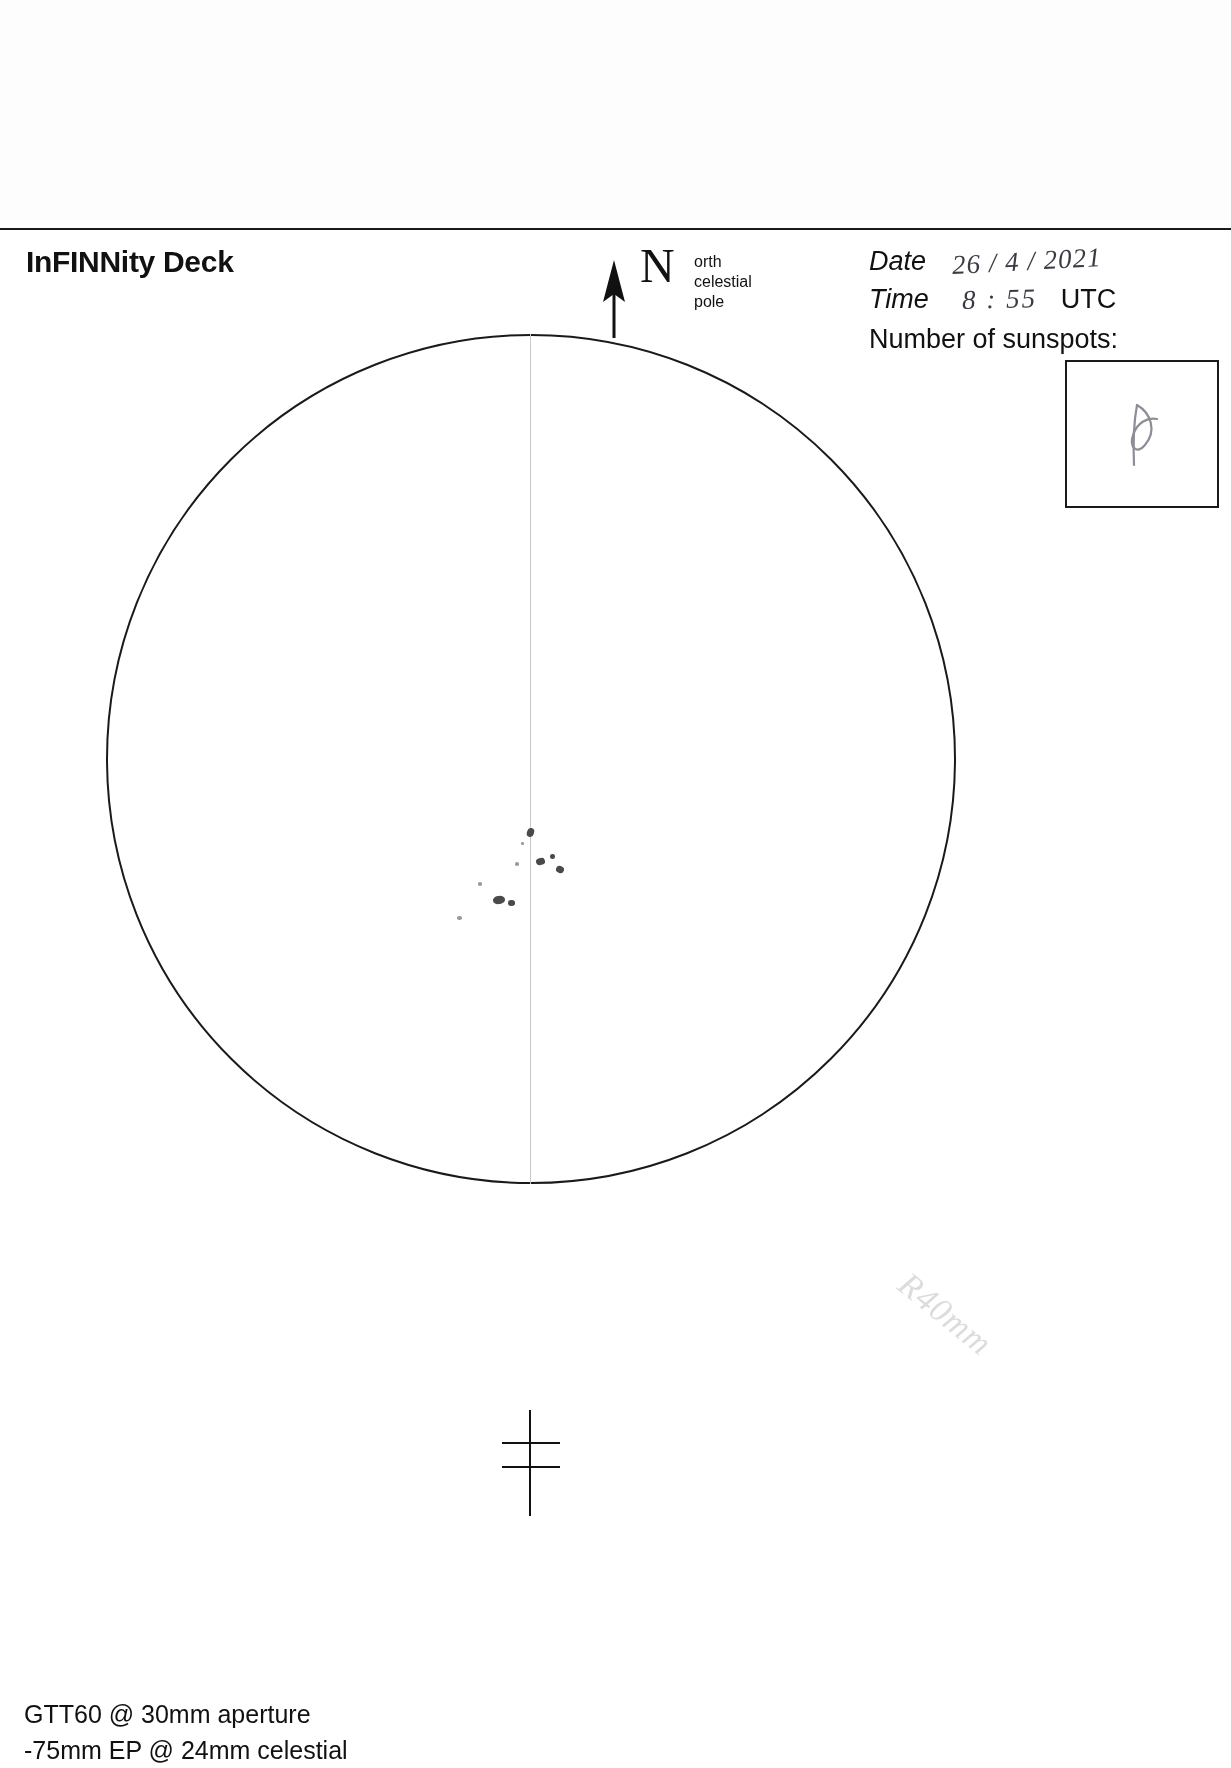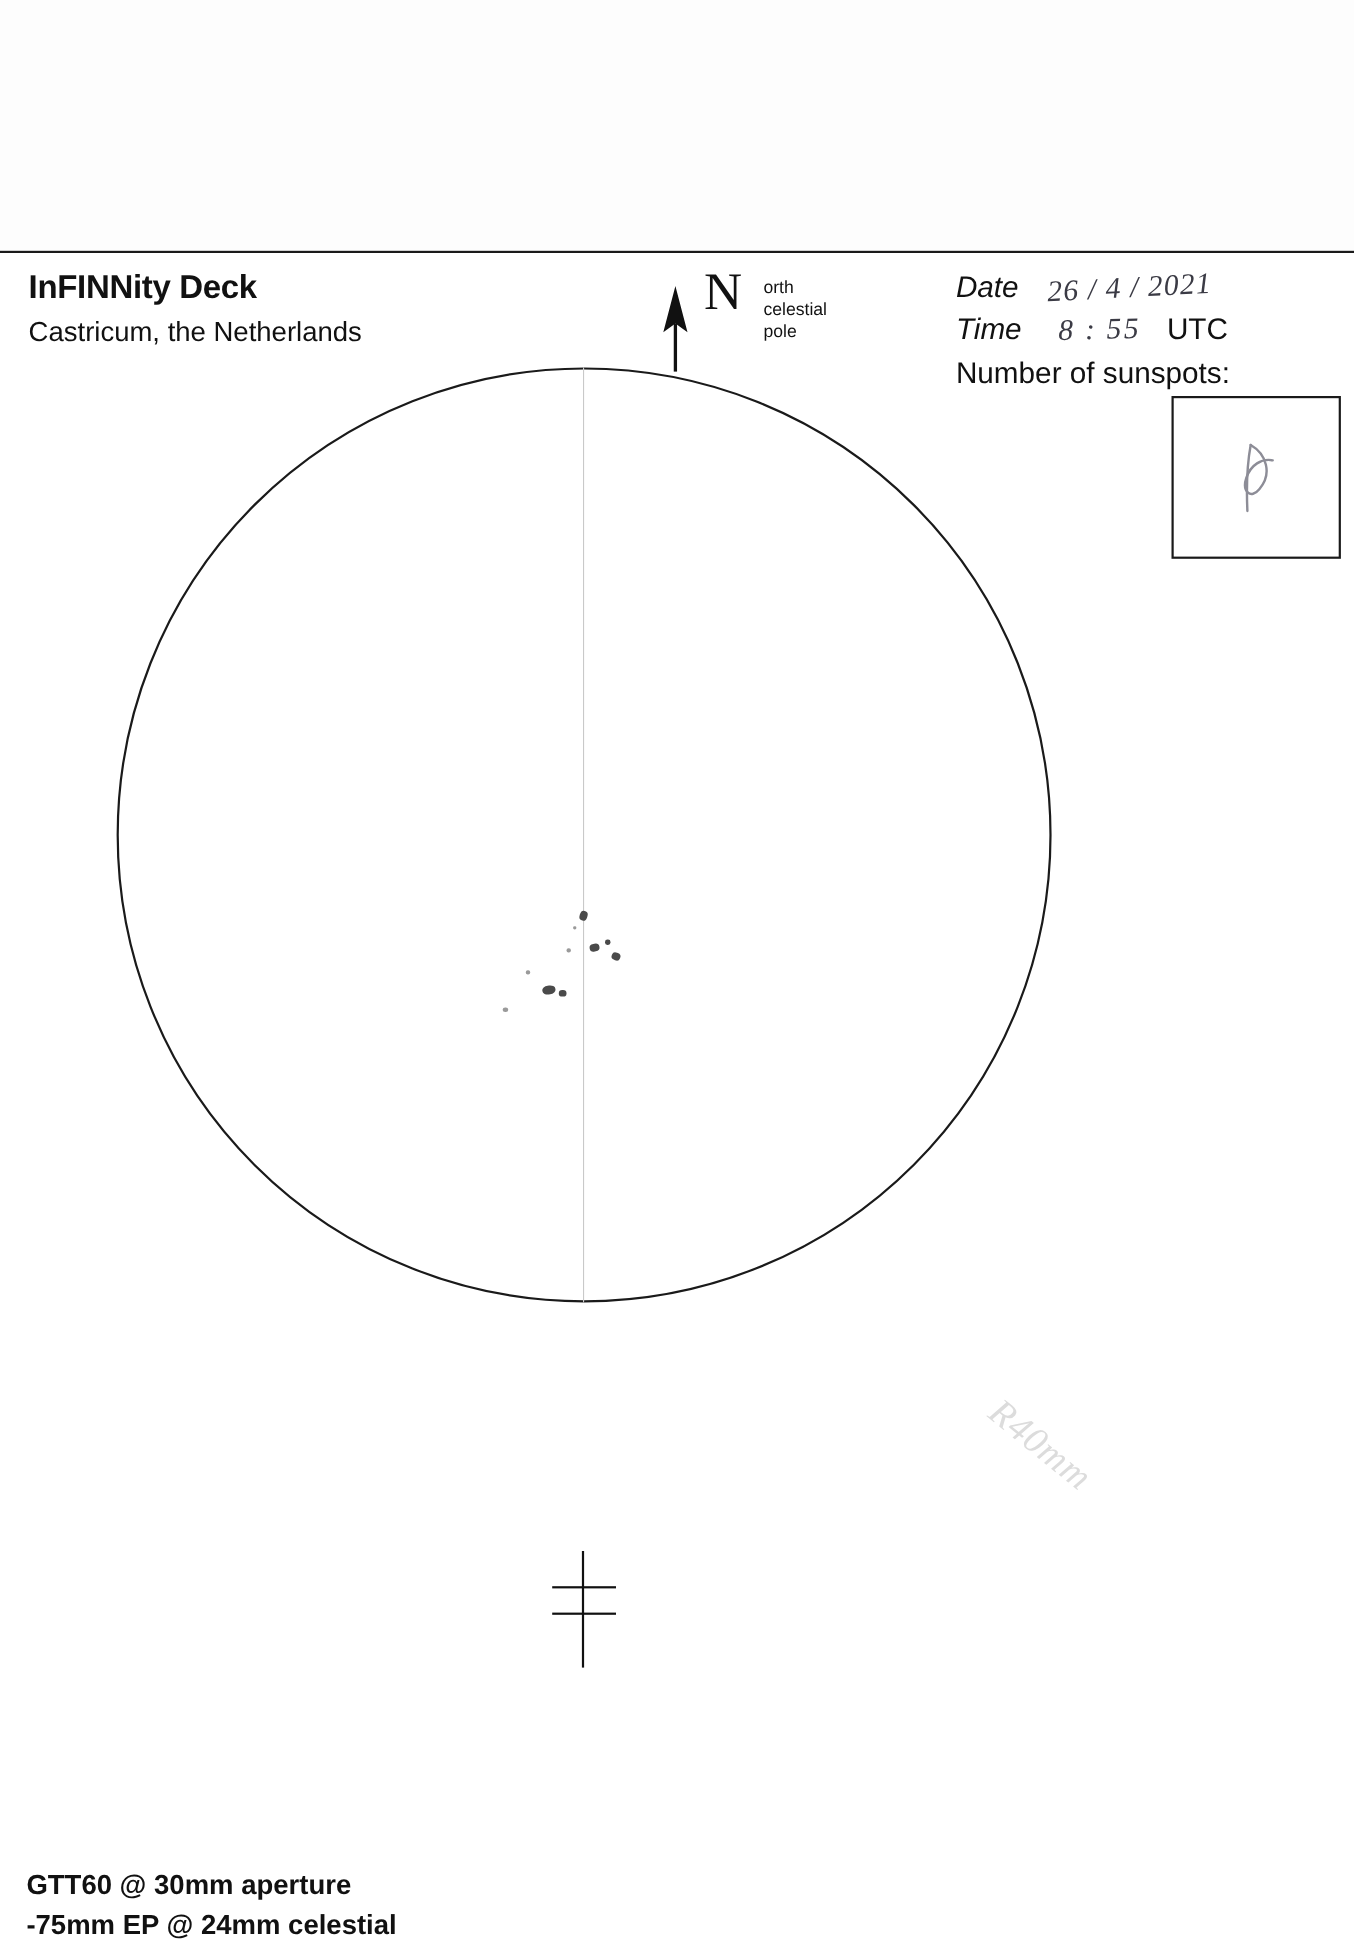--- a/index.html
+++ b/index.html
@@ -202,21 +202,20 @@
   }
 
   
   .instrument {
     position: absolute;
     left: 24px;
     bottom: 14px;
     font-size: 25px;
     line-height: 1.45;
     color: #111;
-    font-weight: bold;
   }
 
   
   .coords {
     position: absolute;
     right: 16px;
     bottom: 14px;
     font-size: 25px;
     line-height: 1.42;
     color: #111;
@@ -230,21 +229,20 @@
   <div class="scan-noise" style="left:38px; top:704px;"></div>
   <div class="scan-noise" style="left:958px; top:632px;"></div>
   <div class="scan-noise" style="left:22px; top:1452px;"></div>
   <div class="scan-noise" style="left:1036px; top:520px;"></div>
 </div>
 
 <div class="sheet">
 
   <div class="title-block">
     <div class="form-title">InFINNity Deck</div>
-    <div class="form-subtitle">Castricum, the Netherlands</div>
   </div>
 
   <div class="north-marker">
     <div class="north-arrow">
       <svg width="40" height="80" viewBox="0 0 40 80">
         <polygon points="20,2 31,44 20,36 9,44" fill="#111"></polygon>
         <rect x="18.5" y="36" width="3" height="44" fill="#111"></rect>
       </svg>
     </div>
     <div class="north-letter">N</div>

